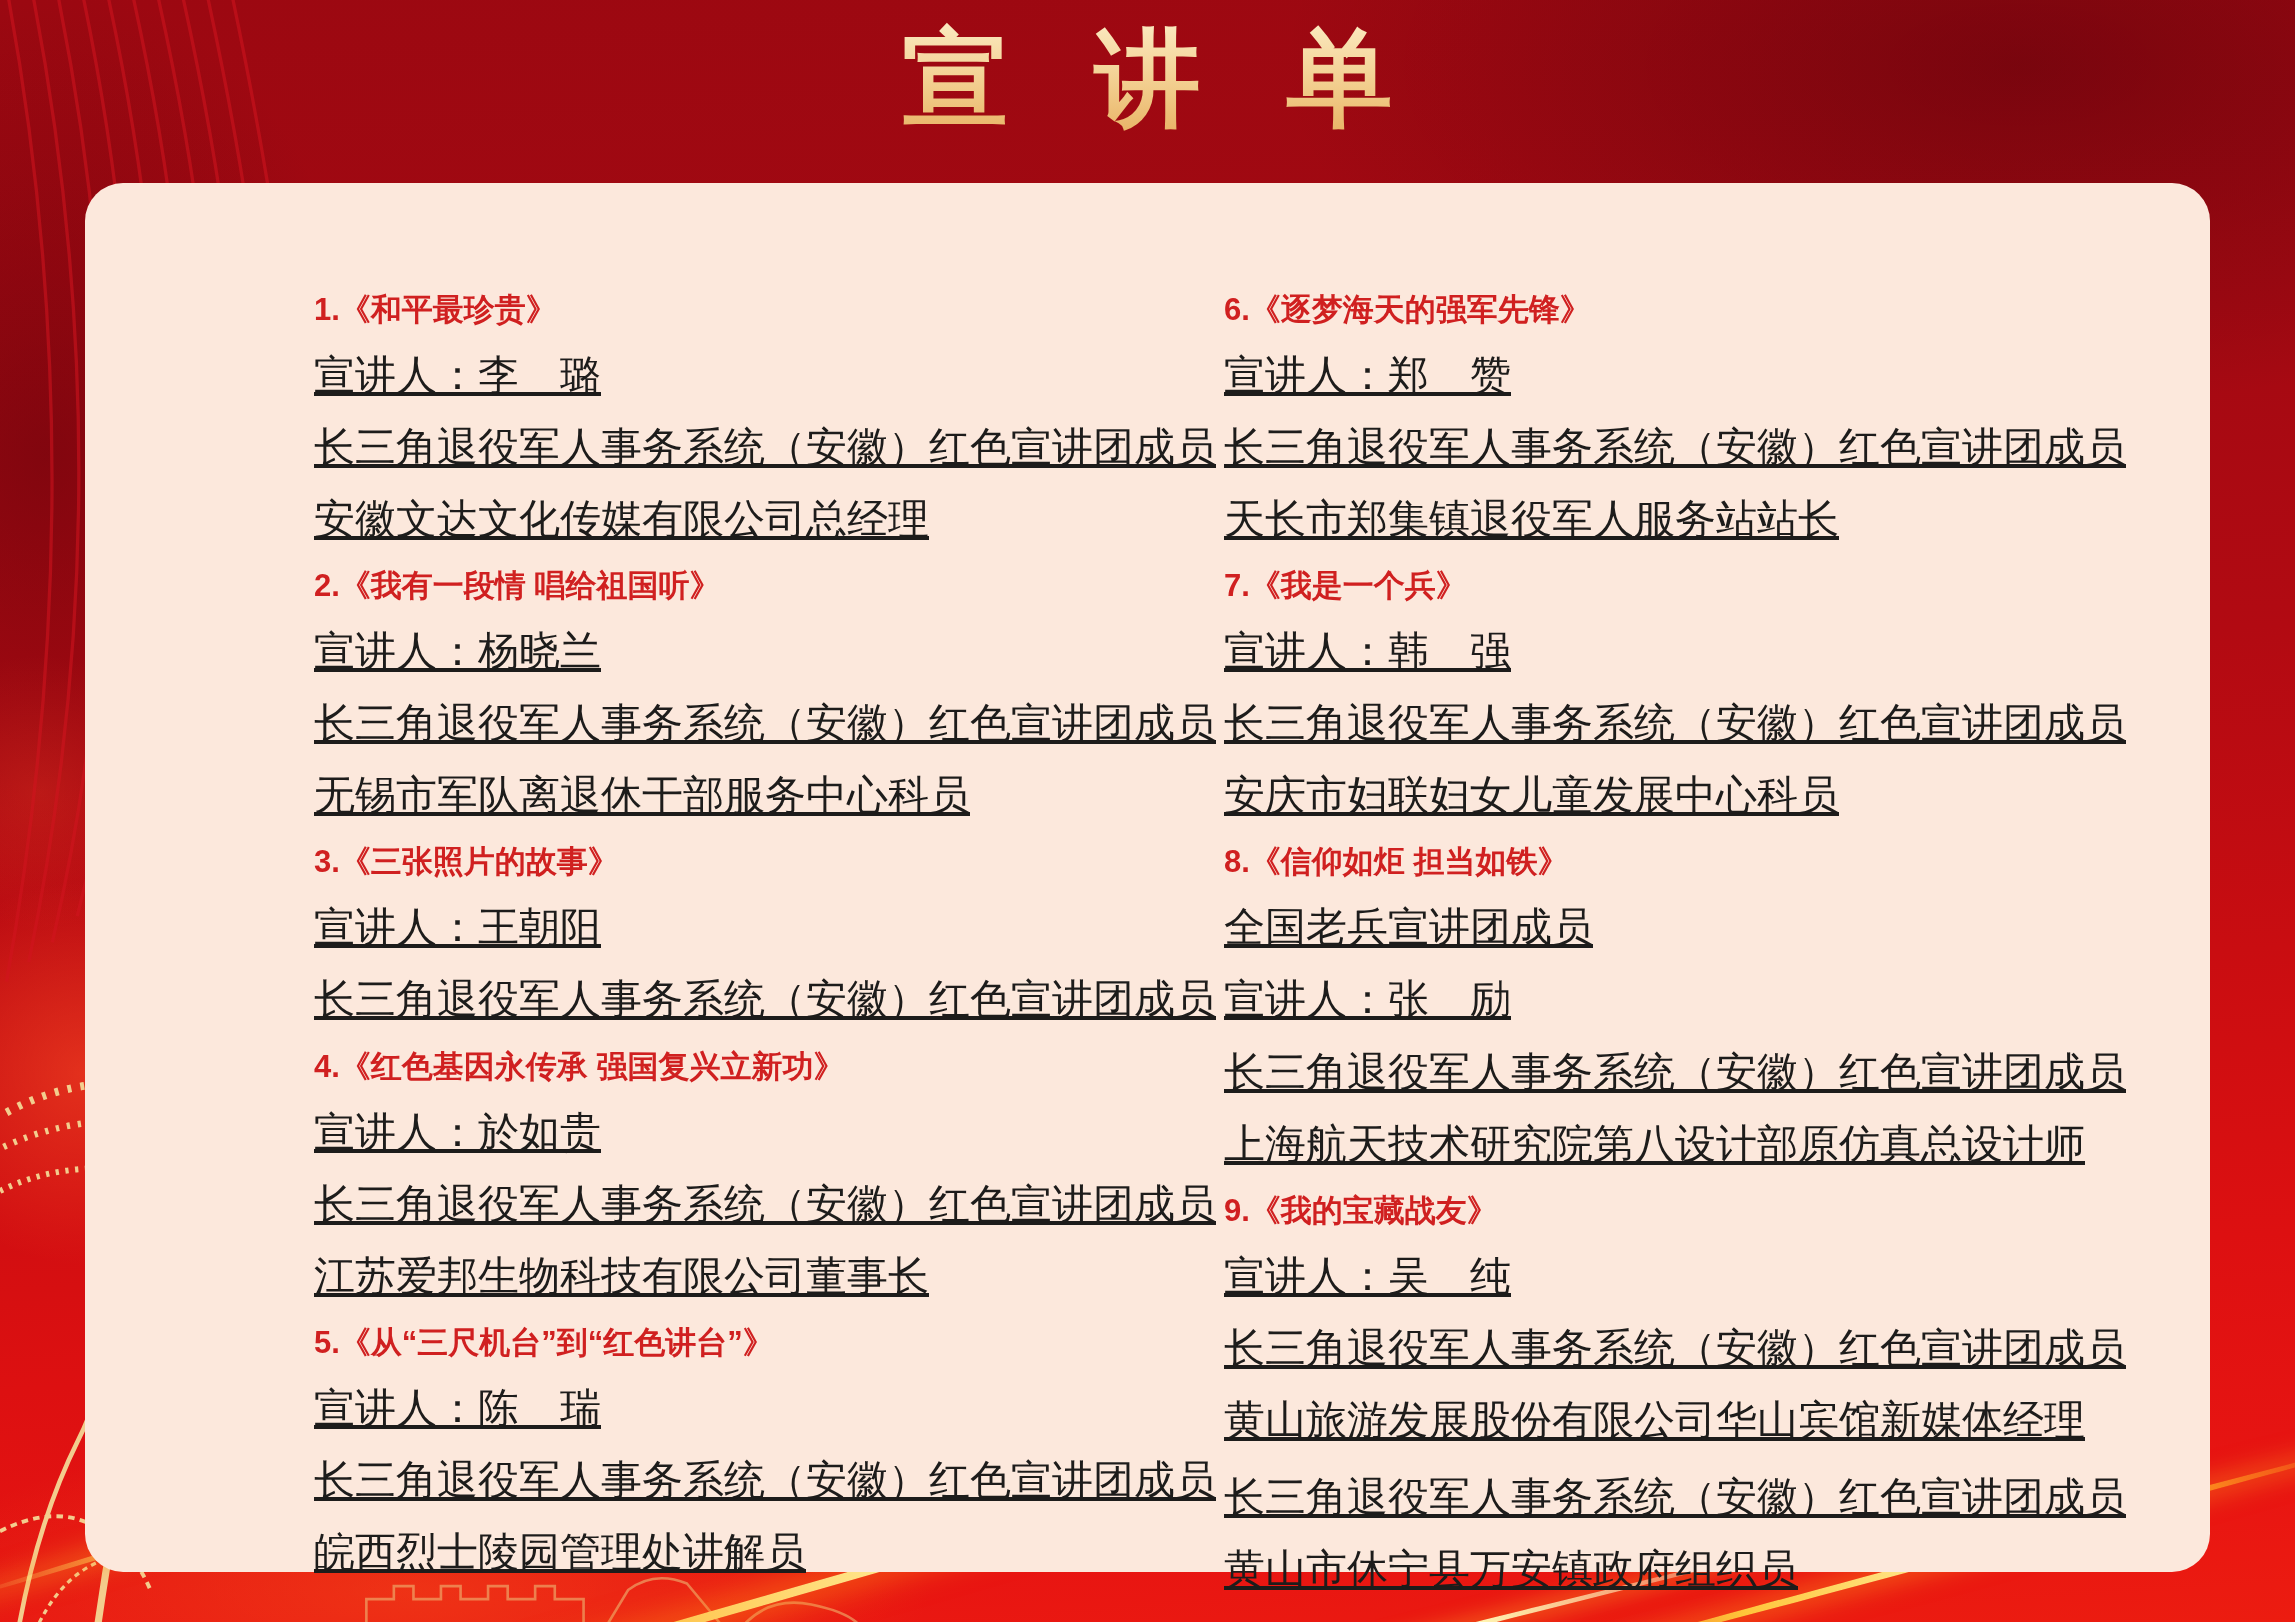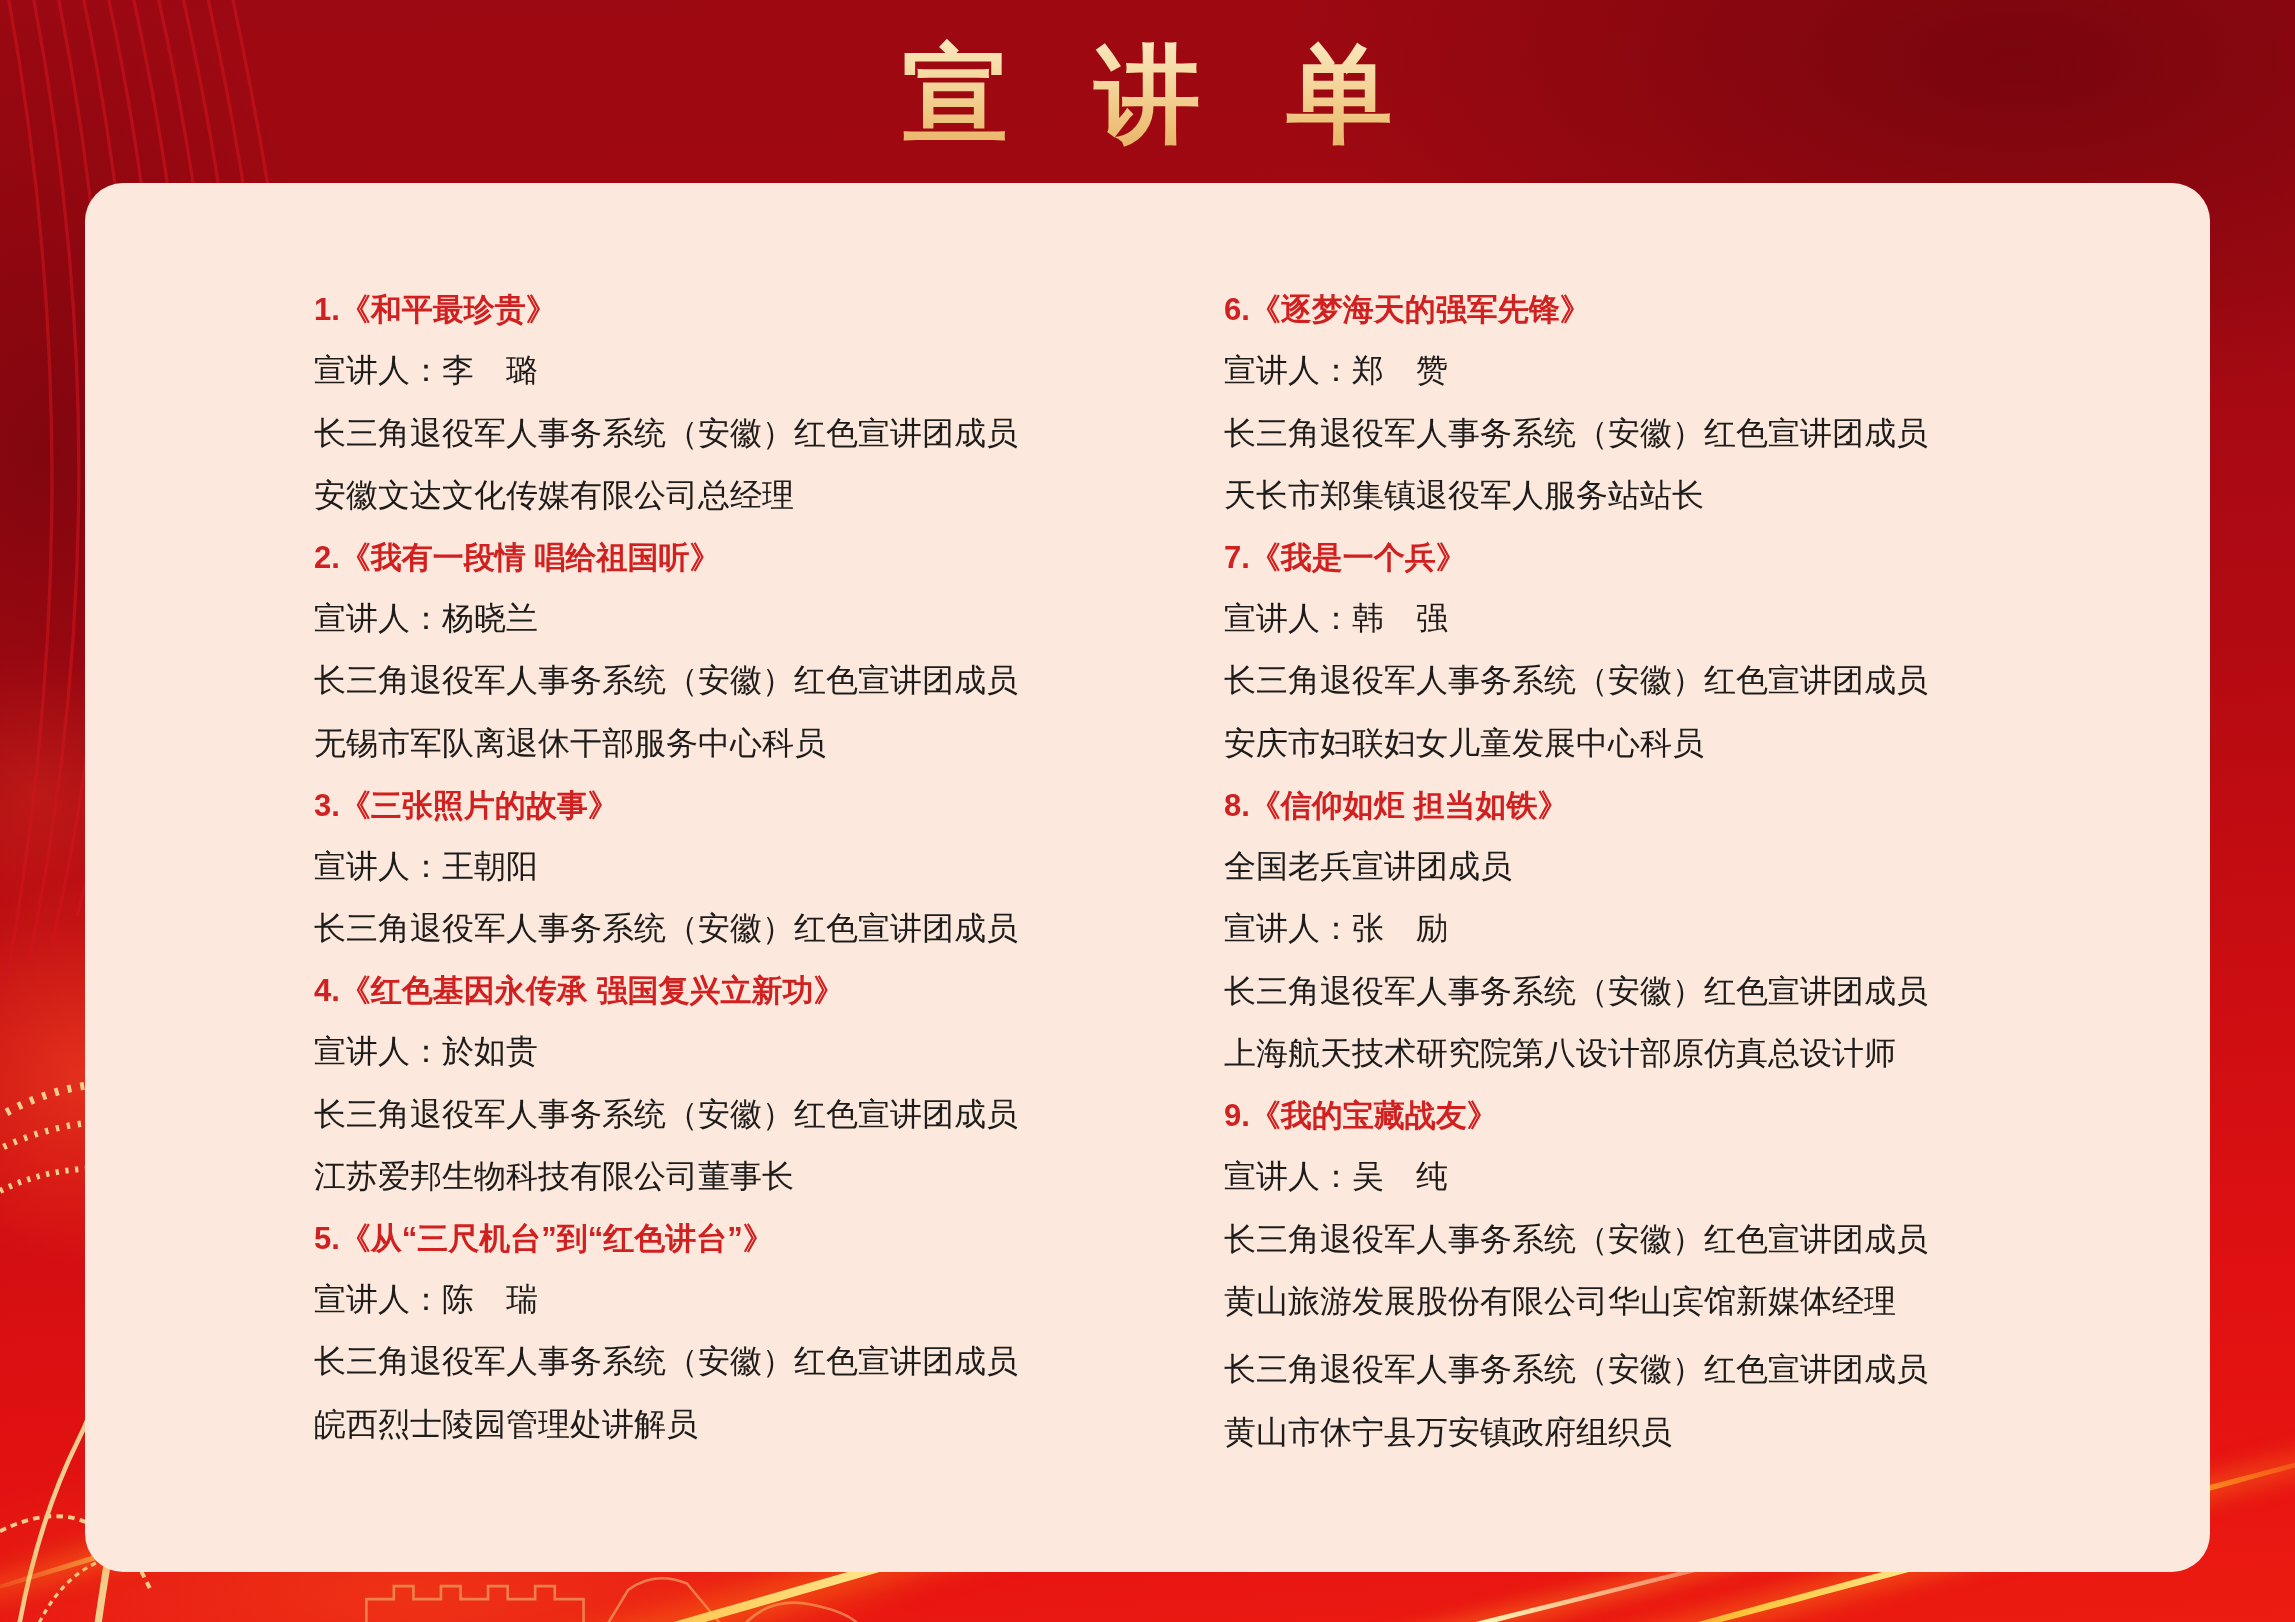--- a/index.html
+++ b/index.html
@@ -26,41 +26,41 @@
       box-shadow:0 0 30px 9.2px rgba(255,140,20,.5);}
   .s3{left:982px;bottom:-13px;width:916px;height:5.2px;transform:rotate(-14deg);
       background:linear-gradient(90deg,transparent,#ffd24a 35%,#fff3b0 55%,transparent);
       box-shadow:0 0 19.6px 5.2px rgba(255,170,40,.45);}
   .s4{right:-131px;bottom:59px;width:982px;height:6.5px;transform:rotate(-15deg);
       background:linear-gradient(90deg,transparent,#ffc63a 30%,#fff0a6 55%,#ff9b1f 75%,transparent);
       box-shadow:0 0 23.6px 6.5px rgba(255,150,30,.5);}
 
   
   .poster-title{
-    position:absolute;top:38px;left:0;width:100%;text-align:center;
+    position:absolute;top:22px;left:0;width:100%;text-align:center;
     font-size:106px;font-weight:bold;letter-spacing:86px;text-indent:86px;line-height:1.1;
     background:linear-gradient(180deg,#fbe9c0 0%,#f3d193 48%,#e8b162 100%);
     -webkit-background-clip:text;background-clip:text;color:transparent;
   }
 
   
   .card{
     position:absolute;left:85px;top:183px;width:2125px;height:1389px;
     background:#fce8dc;border-radius:38px;
   }
   .cols{position:absolute;left:229px;top:111px;display:flex;}
   .col-left{width:910px;}
   .col-right{width:962px;}
   .item{margin:0 0 15.7px 0;}
   .item.no-title{margin-top:34px;}
   .item-title{
     font-family:"Liberation Sans",sans-serif;font-weight:700;
     font-size:31px;line-height:1.05;color:#d02020;margin:0 0 27.5px 0;
   }
-  .line{font-size:32px;line-height:1.05;color:#1d1c1b;margin:0 0 29px 0;}
+  .line{font-size:41px;line-height:1.05;color:#1d1c1b;margin:0 0 29px 0;text-decoration:underline;}
 </style>
 </head>
 <body>
 
 <div class="page">
 
   <svg class="deco-svg" viewBox="0 0 3508 2480" xmlns="http://www.w3.org/2000/svg">
     <g stroke="#d2141f" stroke-width="5" fill="none" opacity="0.55">
       <path d="M 8 -30 Q 150 720 10 1500"></path>
       <path d="M 46 -30 Q 196 730 44 1470"></path>

